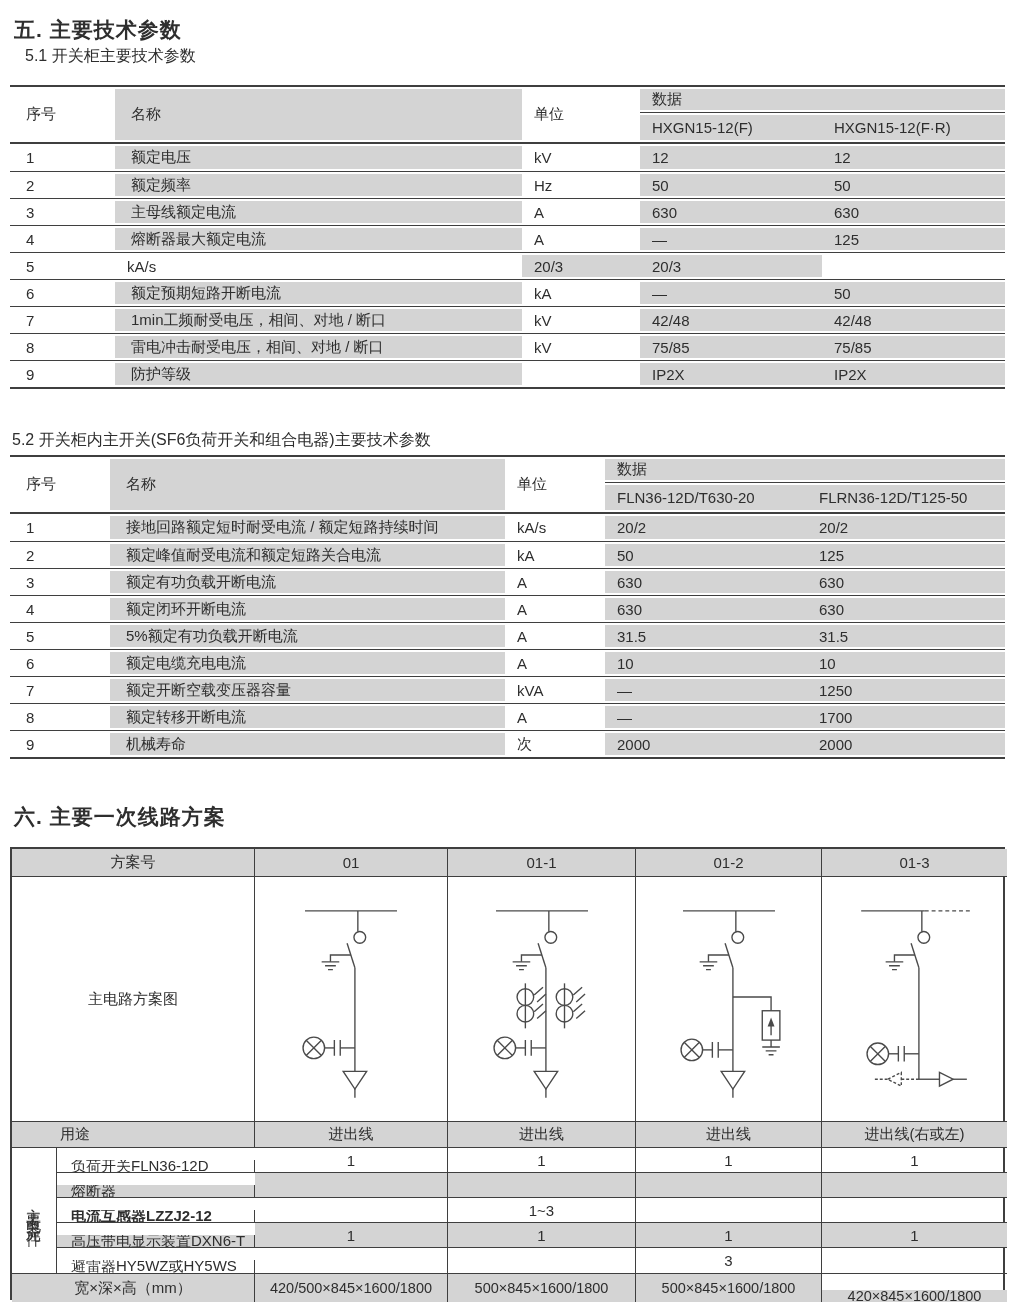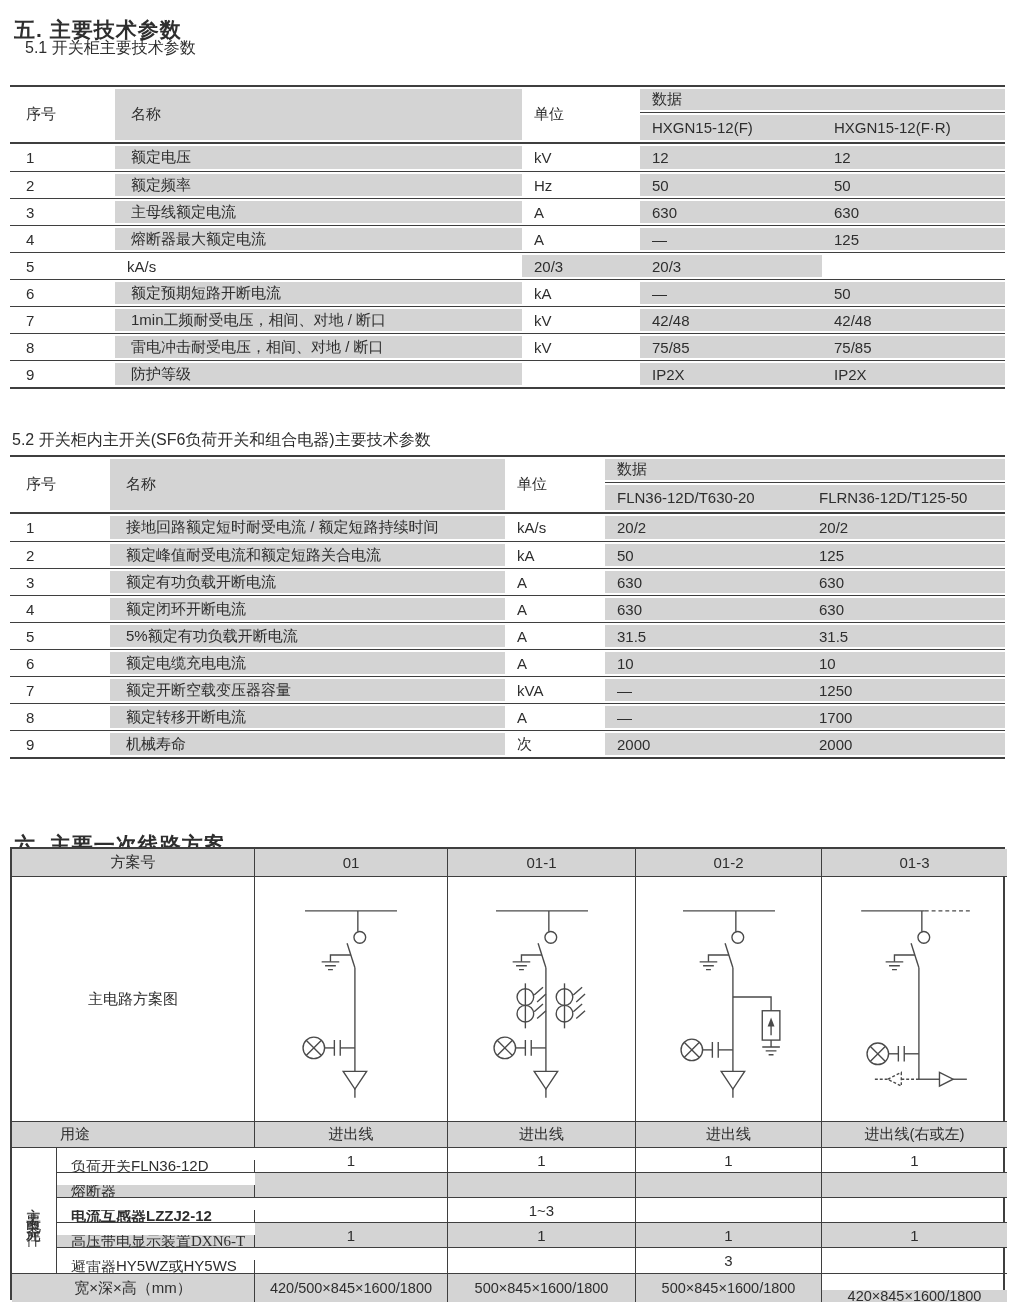--- a/index.html
+++ b/index.html
@@ -56,21 +56,21 @@
   svg.scheme .fk{fill:#4a4a4a;stroke:none;}
   .dims{font-size:14.5px;}
 </style>
 </head>
 <body>
 
 <div class="page">
 
   <div class="abs h1" style="left:14px;top:16px;">五. 主要技术参数</div>
 
-  <div class="abs cap" style="left:25px;top:38px;">5.1 开关柜主要技术参数</div>
+  <div class="abs cap" style="left:25px;top:46px;">5.1 开关柜主要技术参数</div>
 
   <div class="abs ptab t51" style="left:10px;top:85px;">
     <div class="hdr">
       <div class="cell a-no">序号</div>
       <div class="cell g a-nm">名称</div>
       <div class="cell p12 a-un">单位</div>
       <div class="cell p12 g a-dt">数据</div>
       <div class="cell p12 g a-m1">HXGN15-12(F)</div>
       <div class="cell p12 g a-m2">HXGN15-12(F·R)</div>
     </div>
@@ -207,21 +207,21 @@
       </div>
     <div class="prow">
         <div class="cell">9</div>
         <div class="cell g">机械寿命</div>
         <div class="cell p12">次</div>
         <div class="cell p12 g">2000</div>
         <div class="cell p12 g">2000</div>
       </div>
   </div>
 
-  <div class="abs h1" style="left:14px;top:831px;">六. 主要一次线路方案</div>
+  <div class="abs h1" style="left:14px;top:803px;">六. 主要一次线路方案</div>
 
   <div class="abs stab" style="left:10px;top:847px;">
 
     <div class="sc gg bR bB" style="grid-area:1/1/2/3;">方案号</div>
     <div class="sc gg bR bB" style="grid-area:1/3/2/4;">01</div>
     <div class="sc gg bR bB" style="grid-area:1/4/2/5;">01-1</div>
     <div class="sc gg bR bB" style="grid-area:1/5/2/6;">01-2</div>
     <div class="sc gg bB" style="grid-area:1/6/2/7;">01-3</div>
 
     <div class="sc bR bB" style="grid-area:2/1/3/3;">主电路方案图</div>
@@ -390,21 +390,21 @@
     <div class="sc gg bR bB" style="grid-area:5/4/6/5;"></div>
     <div class="sc gg bR bB" style="grid-area:5/5/6/6;"></div>
     <div class="sc gg bB" style="grid-area:5/6/6/7;"></div>
 
     <div class="sc left bR bB" style="grid-area:6/2/7/3;font-weight:bold;">电流互感器LZZJ2-12</div>
     <div class="sc bR bB" style="grid-area:6/3/7/4;"></div>
     <div class="sc bR bB" style="grid-area:6/4/7/5;">1~3</div>
     <div class="sc bR bB" style="grid-area:6/5/7/6;"></div>
     <div class="sc bB" style="grid-area:6/6/7/7;"></div>
 
-    <div class="sc left gg bR bB" style="grid-area:7/2/8/3;font-family:Liberation Serif, serif;">高压带电显示装置DXN6-T</div>
+    <div class="sc left gg bR bB" style="grid-area:7/2/8/3;">高压带电显示装置DXN6-T</div>
     <div class="sc gg bR bB" style="grid-area:7/3/8/4;">1</div>
     <div class="sc gg bR bB" style="grid-area:7/4/8/5;">1</div>
     <div class="sc gg bR bB" style="grid-area:7/5/8/6;">1</div>
     <div class="sc gg bB" style="grid-area:7/6/8/7;">1</div>
 
     <div class="sc left bR bB" style="grid-area:8/2/9/3;">避雷器HY5WZ或HY5WS</div>
     <div class="sc bR bB" style="grid-area:8/3/9/4;"></div>
     <div class="sc bR bB" style="grid-area:8/4/9/5;"></div>
     <div class="sc bR bB" style="grid-area:8/5/9/6;">3</div>
     <div class="sc bB" style="grid-area:8/6/9/7;"></div>

